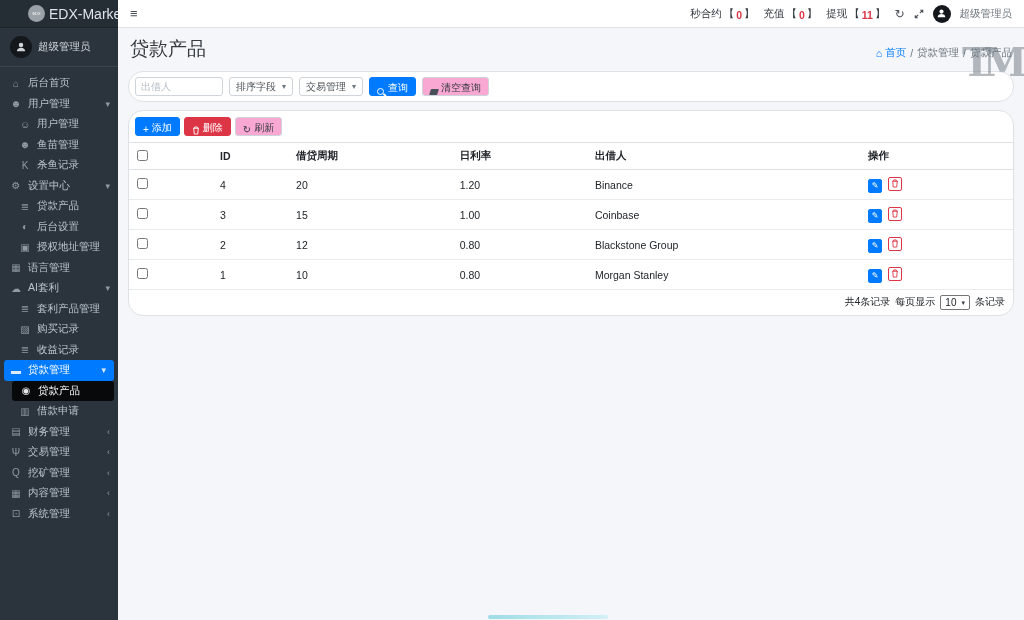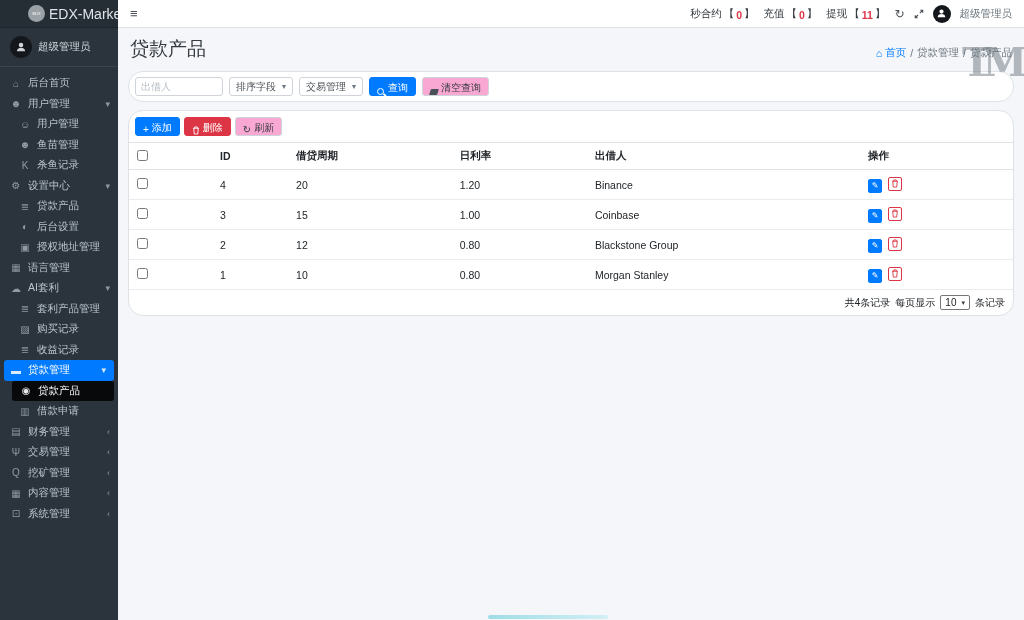--- a/index.html
+++ b/index.html
@@ -63,21 +63,21 @@
   .table-card{padding-top:6px}
   .toolbar{display:flex;gap:4px;padding:0 6px 6px}
   table{width:100%;border-collapse:collapse;font-size:10.5px;color:#212529;table-layout:fixed}
   thead th{font-weight:700;text-align:left;padding:6px 8px;border-top:1px solid #dee2e6;border-bottom:1px solid #dee2e6}
   tbody td{padding:6.5px 8px;border-bottom:1px solid #e9ecef}
   .row-check{width:11px;height:11px;cursor:pointer}
   .act-btn{width:14px;height:14px;border-radius:2px;display:inline-flex;align-items:center;justify-content:center;cursor:pointer;margin-right:3px;padding:0;border:1px solid transparent;background:none}
   .act-edit{background:#007bff;border-color:#007bff;color:#fff;font-size:8px}
   .act-del{background:#fff;border-color:#dc3545;color:#dc3545}
   .trash{width:8px;height:9px}
-  .table-footer{display:flex;justify-content:flex-end;align-items:center;gap:5px;padding:5px 8px;font-size:10px;color:#212529}
+  .table-footer{display:flex;justify-content:flex-end;gap:5px;padding:5px 8px;font-size:10px;color:#212529}
   .pagesize{border:1px solid #767676;border-radius:2px;padding:1px 4px;display:inline-flex;gap:5px;align-items:center;background:#fff;cursor:pointer;font-size:10px}
   .pagesize .caret{font-size:7px;color:#343a40}
 
   
   .pagefooter{flex:0 0 23px;background:#fff;border-top:1px solid #dee2e6;display:flex;align-items:center;justify-content:space-between;padding:0 10px;font-size:10px;color:#6c757d}
   .pf-bold{font-weight:700;color:#495057}
   .brand-blue{color:#007bff;font-weight:700}
   .wm-bottom{position:fixed;left:488px;bottom:1px;width:120px;height:4px;background:linear-gradient(90deg,rgba(88,199,214,.55),rgba(170,232,240,.45));border-radius:2px;z-index:9;pointer-events:none}
 </style>
 </head>

